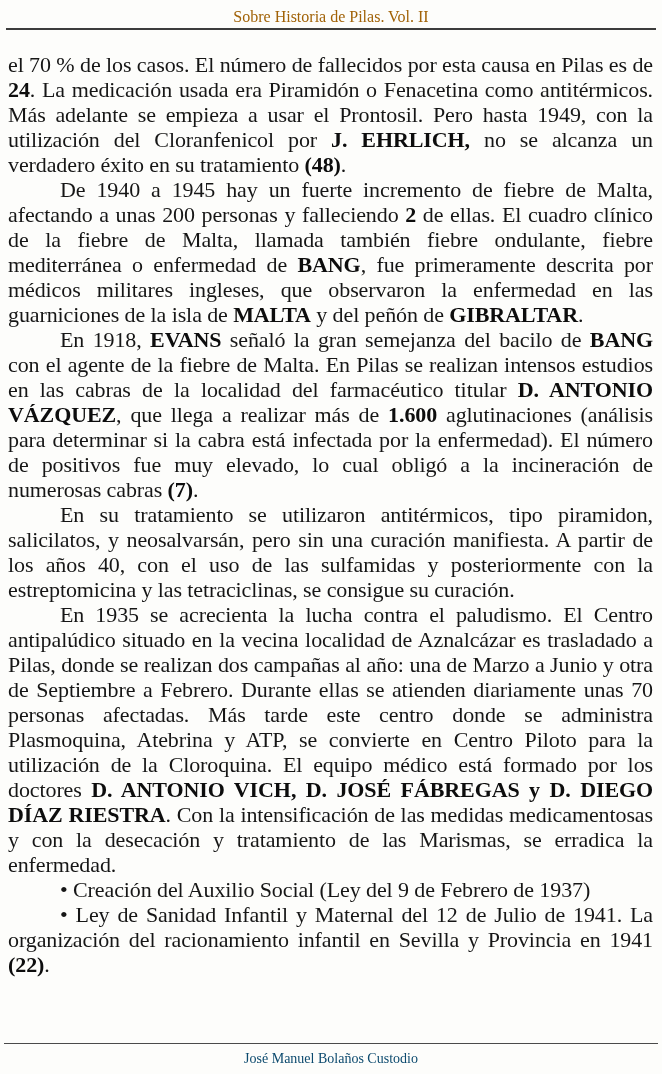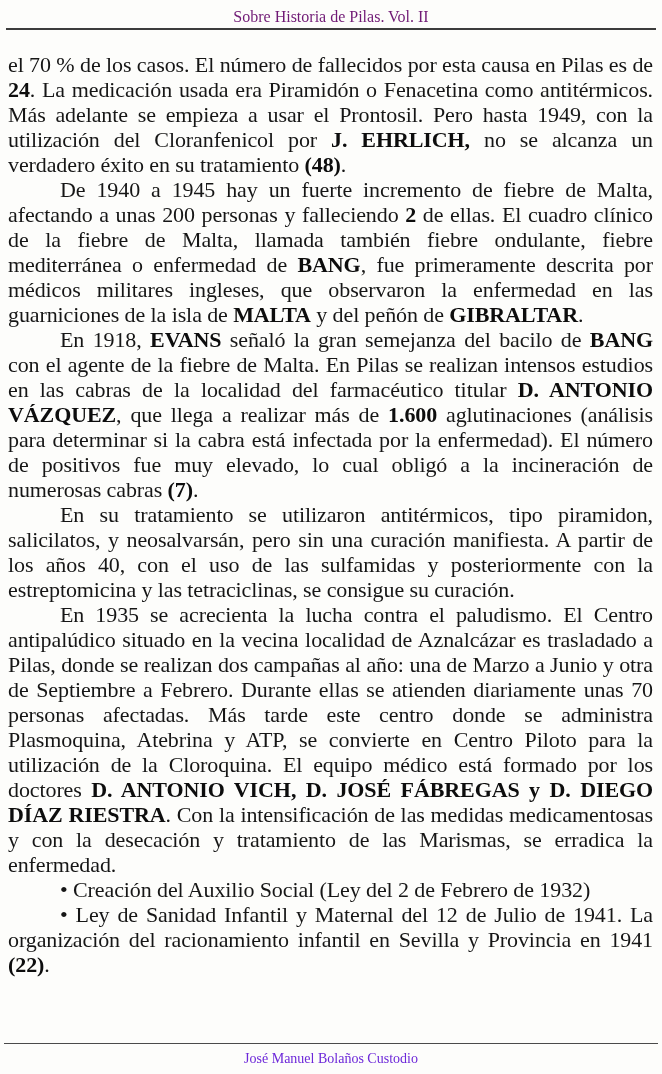--- a/index.html
+++ b/index.html
@@ -16,21 +16,21 @@
     color: #161616;
     font-family: "Liberation Serif", "DejaVu Serif", serif;
     overflow: hidden;
     box-sizing: border-box;
   }
   .header-title {
     padding-top: 7px;
     text-align: center;
     font-size: 16px;
     line-height: 20px;
-    color: #701a75;
+    color: #a16207;
   }
   .header-rule {
     height: 0;
     border-top: 2px solid #3c3c3c;
     margin: 1px 6px 0 6px;
   }
   .body-text {
     margin: 22px 9px 0 8px;
     font-size: 22px;
     line-height: 25px;
@@ -56,40 +56,40 @@
   }
   .footer-rule {
     height: 0;
     border-top: 1px solid #4a4a4a;
     margin: 0 4px;
   }
   .footer-author {
     margin-top: 7px;
     text-align: center;
     font-size: 14px;
-    color: #6d28d9;
+    color: #0c4a6e;
   }
 </style>
 </head>
 <body>
 
 <div class="page">
 
   <div class="header">
     <div class="header-title">Sobre Historia de Pilas. Vol. II</div>
     <div class="header-rule"></div>
   </div>
 
   <div class="body-text" id="body-content">
       <p><span>el 70 % de los casos. El número de fallecidos por esta causa en Pilas es de </span><b>24</b><span>. La medicación usada era Piramidón o Fenacetina como antitérmicos. Más adelante se empieza a usar el Prontosil. Pero hasta 1949, con la utilización del Cloranfenicol por </span><b>J. EHRLICH,</b><span> no se alcanza un verdadero éxito en su tratamiento </span><b>(48)</b><span>.</span></p>
       <p class="indent"><span>De 1940 a 1945 hay un fuerte incremento de fiebre de Malta, afectando a unas 200 personas y falleciendo </span><b>2</b><span> de ellas. El cuadro clínico de la fiebre de Malta, llamada también fiebre ondulante, fiebre mediterránea o enfermedad de </span><b>BANG</b><span>, fue primeramente descrita por médicos militares ingleses, que observaron la enfermedad en las guarniciones de la isla de </span><b>MALTA</b><span> y del peñón de </span><b>GIBRALTAR</b><span>.</span></p>
       <p class="indent"><span>En 1918, </span><b>EVANS</b><span> señaló la gran semejanza del bacilo de </span><b>BANG</b><span> con el agente de la fiebre de Malta. En Pilas se realizan intensos estudios en las cabras de la localidad del farmacéutico titular </span><b>D. ANTONIO VÁZQUEZ</b><span>, que llega a realizar más de </span><b>1.600</b><span> aglutinaciones (análisis para determinar si la cabra está infectada por la enfermedad). El número de positivos fue muy elevado, lo cual obligó a la incineración de numerosas cabras </span><b>(7)</b><span>.</span></p>
       <p class="indent"><span>En su tratamiento se utilizaron antitérmicos, tipo piramidon, salicilatos, y neosalvarsán, pero sin una curación manifiesta. A partir de los años 40, con el uso de las sulfamidas y posteriormente con la estreptomicina y las tetraciclinas, se consigue su curación.</span></p>
       <p class="indent"><span>En 1935 se acrecienta la lucha contra el paludismo. El Centro antipalúdico situado en la vecina localidad de Aznalcázar es trasladado a Pilas, donde se realizan dos campañas al año: una de Marzo a Junio y otra de Septiembre a Febrero. Durante ellas se atienden diariamente unas 70 personas afectadas. Más tarde este centro donde se administra Plasmoquina, Atebrina y ATP, se convierte en Centro Piloto para la utilización de la Cloroquina. El equipo médico está formado por los doctores </span><b>D. ANTONIO VICH, D. JOSÉ FÁBREGAS y D. DIEGO DÍAZ RIESTRA</b><span>. Con la intensificación de las medidas medicamentosas y con la desecación y tratamiento de las Marismas, se erradica la enfermedad.</span></p>
-      <p class="indent"><span>• Creación del Auxilio Social (Ley del 2 de Febrero de 1932)</span></p>
+      <p class="indent"><span>• Creación del Auxilio Social (Ley del 9 de Febrero de 1937)</span></p>
       <p class="indent"><span>• Ley de Sanidad Infantil y Maternal del 12 de Julio de 1941. La organización del racionamiento infantil en Sevilla y Provincia en 1941 </span><b>(22)</b><span>.</span></p>
     </div>
 
   <div class="footer">
     <div class="footer-rule"></div>
     <div class="footer-author">José Manuel Bolaños Custodio</div>
   </div>
 
 </div>
 

